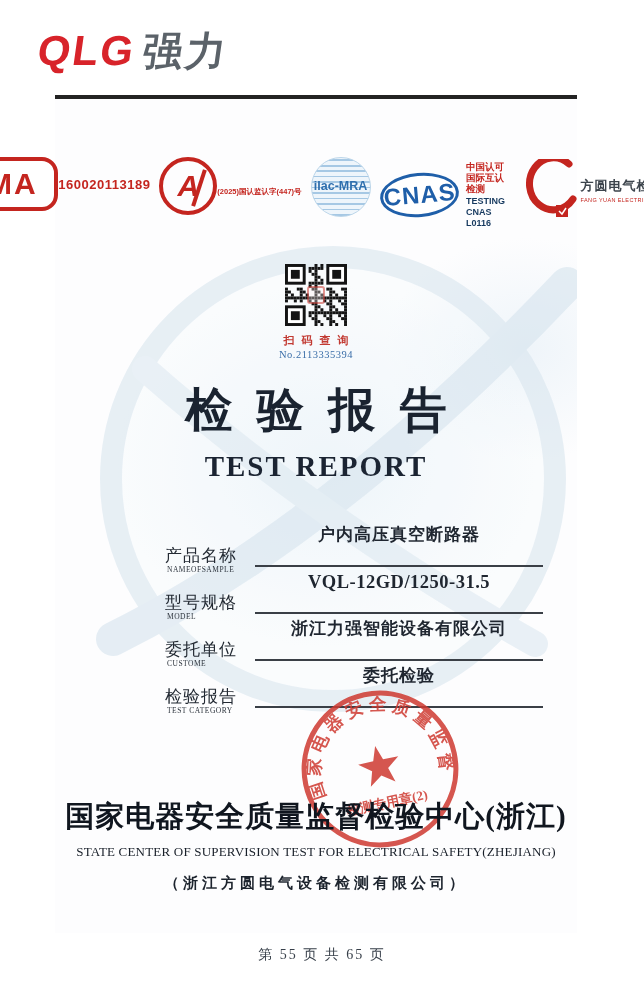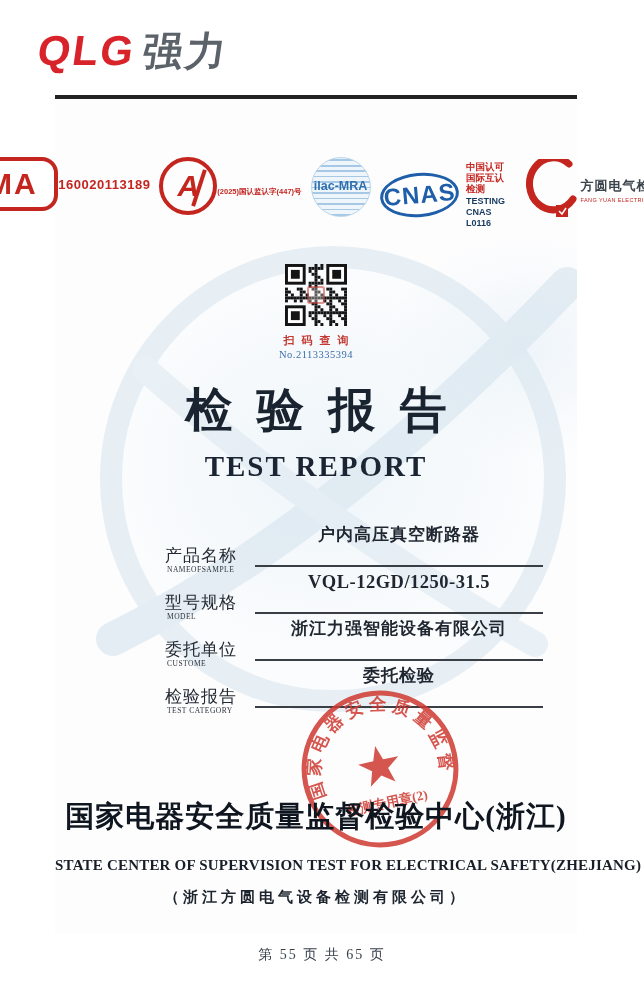--- a/index.html
+++ b/index.html
@@ -77,21 +77,21 @@
     color:#1f2630; font-size:17px; font-weight:700; padding-bottom:19px; letter-spacing:1px; }
   .fvalue.model { font-size:18.5px; letter-spacing:.5px; }
 
   
   .stamp { position:absolute; left:243px; top:588px; width:164px; height:164px;
     opacity:.85; transform:rotate(-12deg); }
 
   
   .issuer { position:absolute; top:698px; left:0; width:522px; text-align:center; }
   .issuer-cn { color:#10161f; font-size:29px; font-weight:700; letter-spacing:1px; white-space:nowrap; }
-  .issuer-en { margin-top:20px; color:#181f29; font-size:15px; font-weight:700; letter-spacing:.2px; white-space:nowrap; }
+  .issuer-en { margin-top:7px; color:#181f29; font-size:13px; font-weight:400; letter-spacing:.2px; white-space:nowrap; }
   .issuer-sub { margin-top:14px; color:#1d242e; font-size:15px; font-weight:600; letter-spacing:4px; white-space:nowrap; }
 
   
   .footer { position:absolute; left:0; top:946px; width:644px; text-align:center;
     color:#38404a; font-size:14px; letter-spacing:2px; }
 </style>
 </head>
 <body>
 
 <div class="page">

